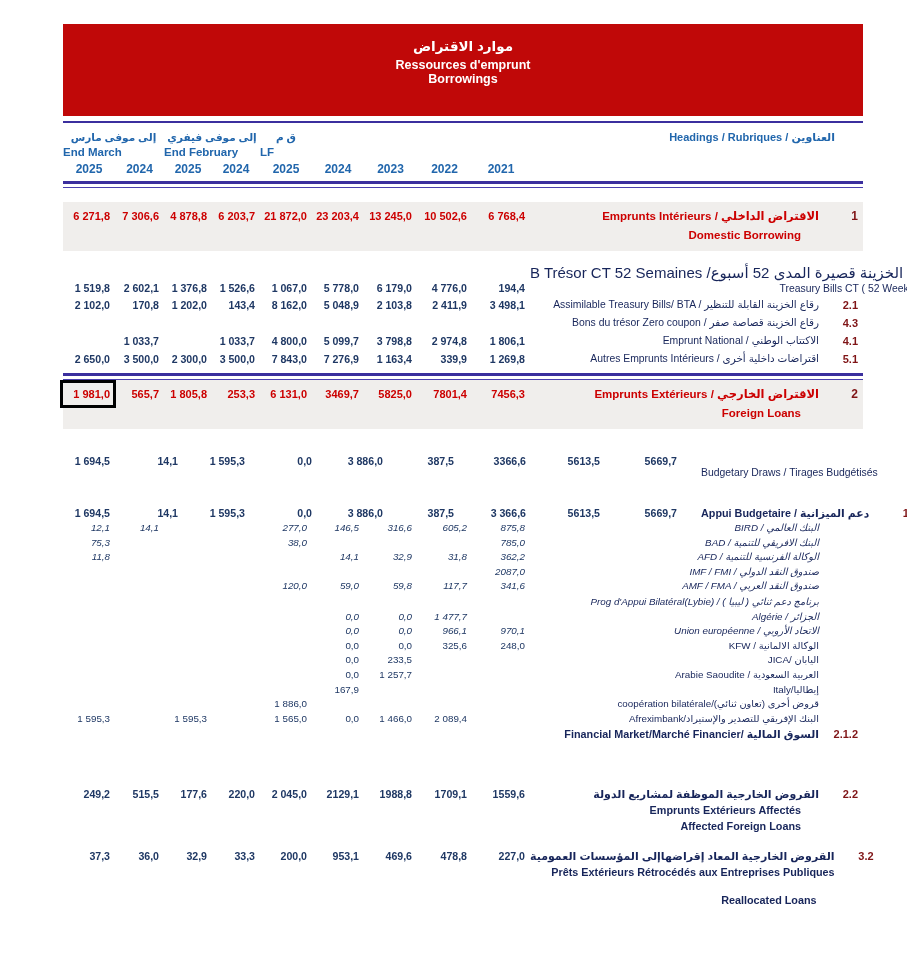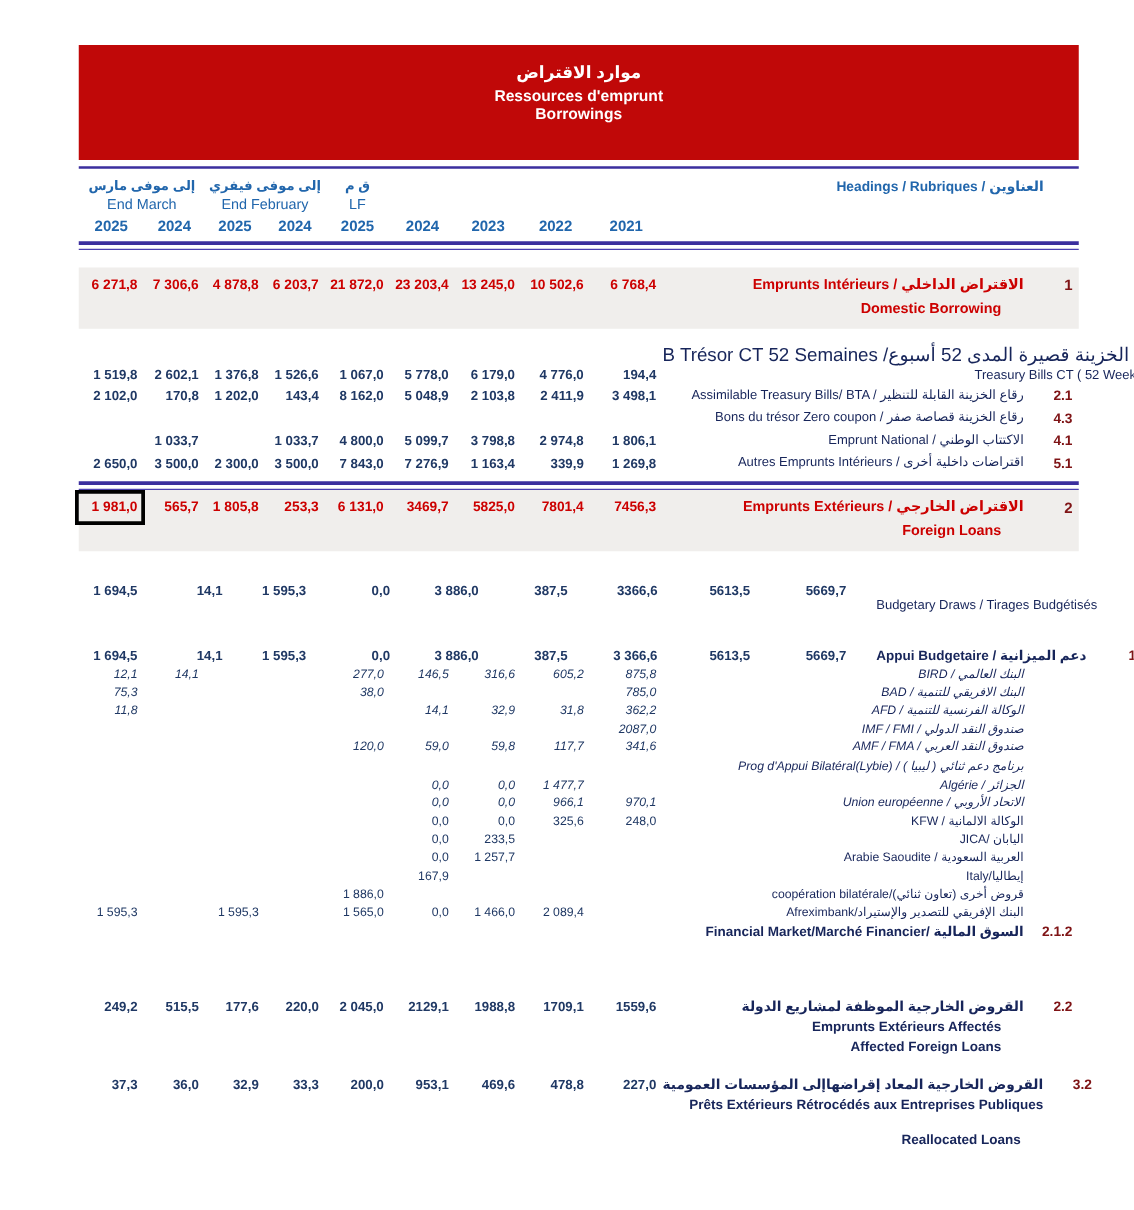--- a/index.html
+++ b/index.html
@@ -1,41 +1,41 @@
 <!DOCTYPE html>
 <html><head>
 <meta charset="utf-8">
 <style>
   html,body{margin:0;padding:0;background:#ffffff;}
   body{
     width:907px;height:968px;overflow:hidden;position:relative;
     font-family:"Liberation Sans","DejaVu Sans",sans-serif;
     -webkit-font-smoothing:antialiased;
   }
-  .page{position:absolute;left:63px;top:12px;width:800px;}
+  .page{position:absolute;left:63px;top:0;width:800px;}
 
   
   .banner{margin-top:24px;background:#C00808;color:#fff;text-align:center;
           padding:14px 0 30px;}
   .b-ar{font-size:13.5px;font-weight:700;margin-bottom:4px;}
   .b-fr{font-size:12.5px;font-weight:700;}
   .b-en{font-size:12.5px;font-weight:700;}
 
   
   .srule{margin-top:5px;border-top:2.5px solid #3B2F9E;}
   .drule{border-top:3px solid #3B2F9E;border-bottom:1.8px solid #4a3fae;height:3px;}
 
   
   .grid{display:grid;grid-template-columns:52px 49px 48px 48px 52px 52px 53px 55px 58px 1fr 36px;}
 
   
   .thead{margin-top:7px;color:#2166AC;}
   .thead .hrow{display:grid;grid-template-columns:52px 49px 48px 48px 52px 52px 53px 55px 58px 1fr 36px;}
   .h-ar{font-size:10.5px;font-weight:700;text-align:center;line-height:15px;}
-  .h-lat{font-size:11.5px;font-weight:400;text-align:center;line-height:15px;}
+  .h-lat{font-size:11.5px;font-weight:700;line-height:15px;}
   .h-year{font-size:12px;font-weight:700;text-align:center;line-height:17px;}
   .hspan2{grid-column:span 2;}
   .headings-lbl{grid-column:10 / 12;grid-row:1 / 4;display:flex;align-items:center;
                 justify-content:flex-end;padding-right:28px;font-size:11px;font-weight:700;}
   .thead .hrow3{margin-top:1px;}
 
   
   .rowswrap{margin-top:0;}
   .row{align-items:start;}
   .cell{min-height:1px;}

